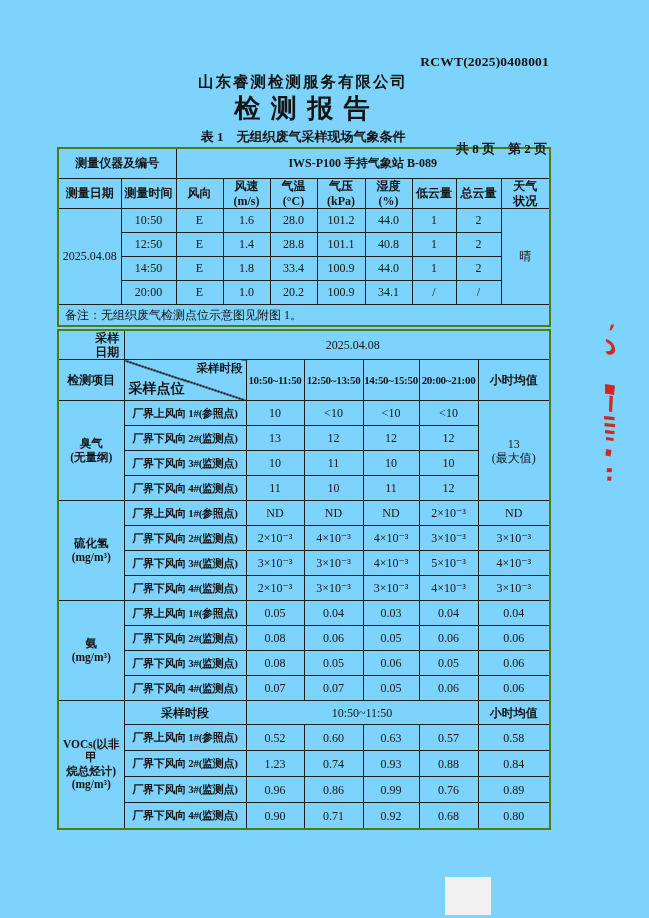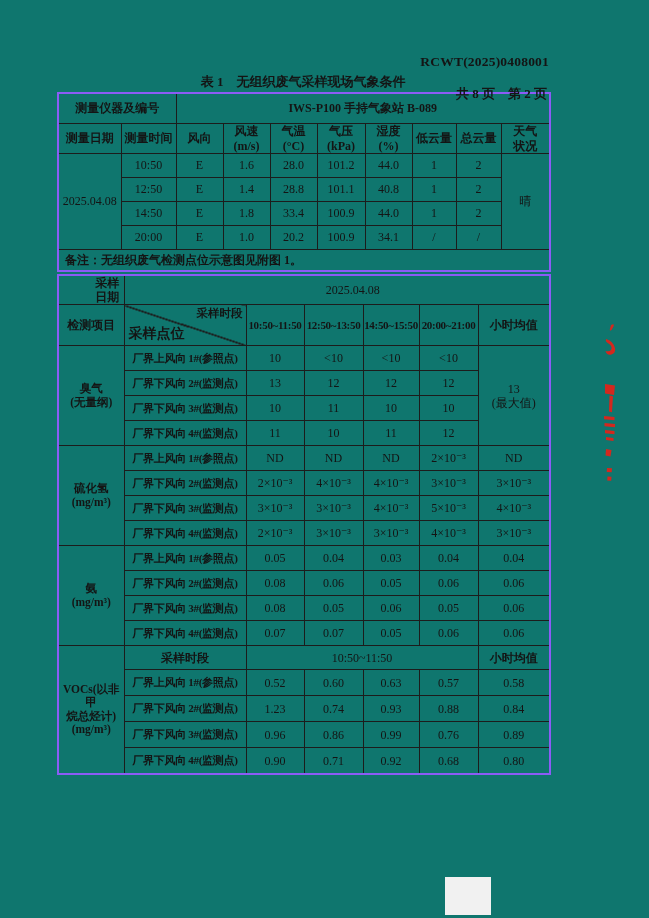--- a/index.html
+++ b/index.html
@@ -1,35 +1,35 @@
 <!DOCTYPE html>
 <html><head>
 <meta charset="utf-8">
 <style>
   html,body{margin:0;padding:0;background:#e8e8e8;}
-  .page{position:relative;width:649px;height:918px;background:#0f766e;margin:0 auto;
+  .page{position:relative;width:649px;height:918px;background:#7dd3fc;margin:0 auto;
         font-family:"Liberation Serif","DejaVu Serif",serif;color:#141414;overflow:hidden;}
   .content{position:absolute;left:57px;top:0;width:492px;}
   .report-no{padding-top:54px;text-align:right;font-size:13.5px;font-weight:bold;letter-spacing:.2px;line-height:16px;}
   .company{margin-top:2px;text-align:center;font-size:15.5px;font-weight:bold;letter-spacing:2px;line-height:19px;}
   .doc-title{margin-top:2px;text-align:center;font-size:26px;font-weight:bold;line-height:32px;letter-spacing:2px;}
   .caption-row{position:relative;margin-top:3px;height:17px;font-size:13px;font-weight:bold;line-height:17px;}
   .caption-row .cap{display:block;text-align:center;}
   .caption-row .pag{position:absolute;right:2px;top:12px;}
   .t2-caption{margin-top:12px;text-align:center;font-size:13px;font-weight:bold;line-height:16px;}
   table{border-collapse:collapse;table-layout:fixed;width:492px;margin-top:2px;}
   td{border:1px solid #1c1c1c;text-align:center;vertical-align:middle;padding:0;
      font-size:12px;line-height:1.18;overflow:hidden;}
-  table{border:2px solid #8b5cf6;}
+  table{border:2px solid #4d7c0f;}
   .b{font-weight:bold;}
   .pre{white-space:pre-line;}
   .t1 .hr td{height:29px;}
   .t1 .dr td{height:23px;}
   .t1 .nr td{height:20px;}
-  .note{text-align:left;padding-left:6px;font-weight:bold;font-size:12px;}
+  .note{text-align:left;padding-left:6px;font-weight:normal;font-size:12px;}
   .t2 .r25 td{height:25px;padding-left:32px;}
   .t2 .r40 td{height:40px;}
   .t2 .dr td{height:24px;}
   .t2 .vr td{height:25px;}
   .t2 .sr td{height:23px;}
   .pt{font-size:11px;font-weight:bold;letter-spacing:-.3px;white-space:nowrap;}
   .th{font-size:11px;letter-spacing:-.3px;font-weight:bold;white-space:nowrap;}
   .sec{font-size:11.5px;}
   .diag{position:relative;background:linear-gradient(to top right,
         transparent calc(50% - .8px),#1c1c1c calc(50% - .8px) calc(50% + .8px),transparent calc(50% + .8px));}
@@ -38,20 +38,22 @@
   .seal{position:absolute;left:597px;top:320px;width:26px;height:168px;}
   .artifact{position:absolute;left:445px;top:877px;width:46px;height:38px;background:#f1f1f1;}
 </style>
 </head>
 <body>
 
 <div class="page">
   <div class="content">
 
     <div class="report-no">RCWT(2025)0408001</div>
+    <div class="company">山东睿测检测服务有限公司</div>
+    <div class="doc-title">检  测  报  告</div>
 
     <div class="caption-row">
       <span class="cap">表 1　无组织废气采样现场气象条件</span>
       <span class="pag">共 8 页　第 2 页</span>
     </div>
 
     <table class="t1">
       <colgroup>
         <col style="width:63px">
           <col style="width:55px">

